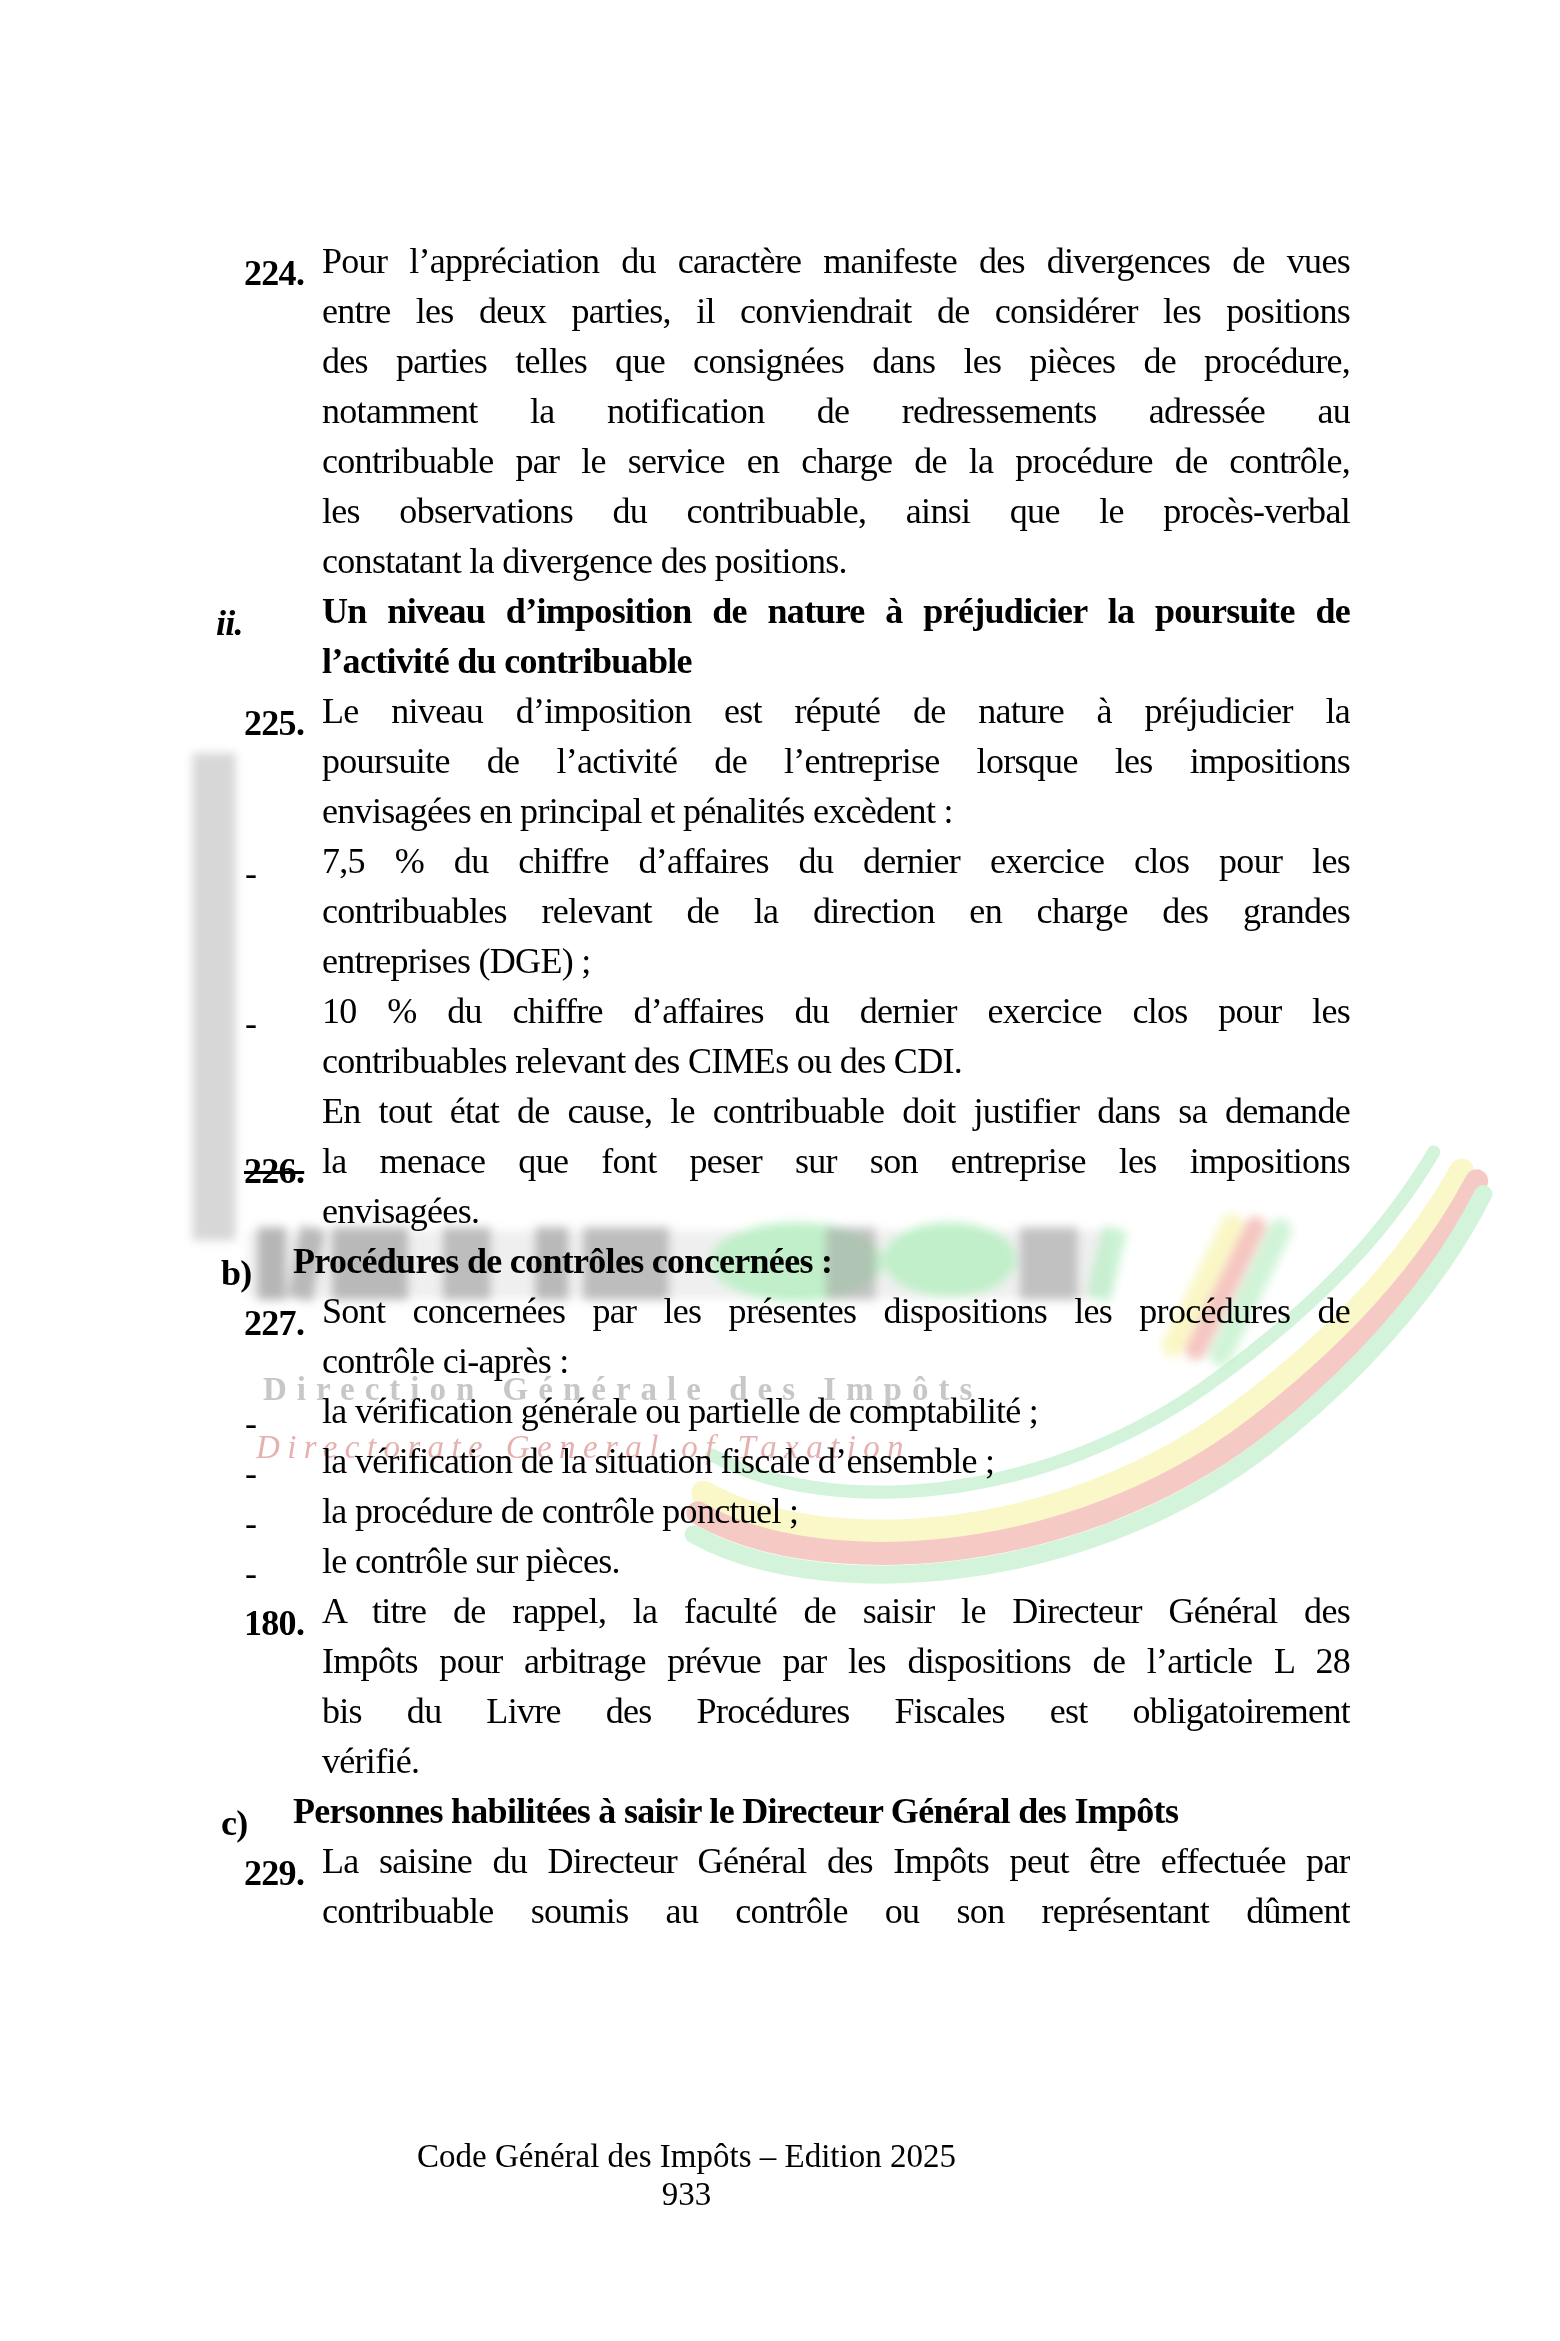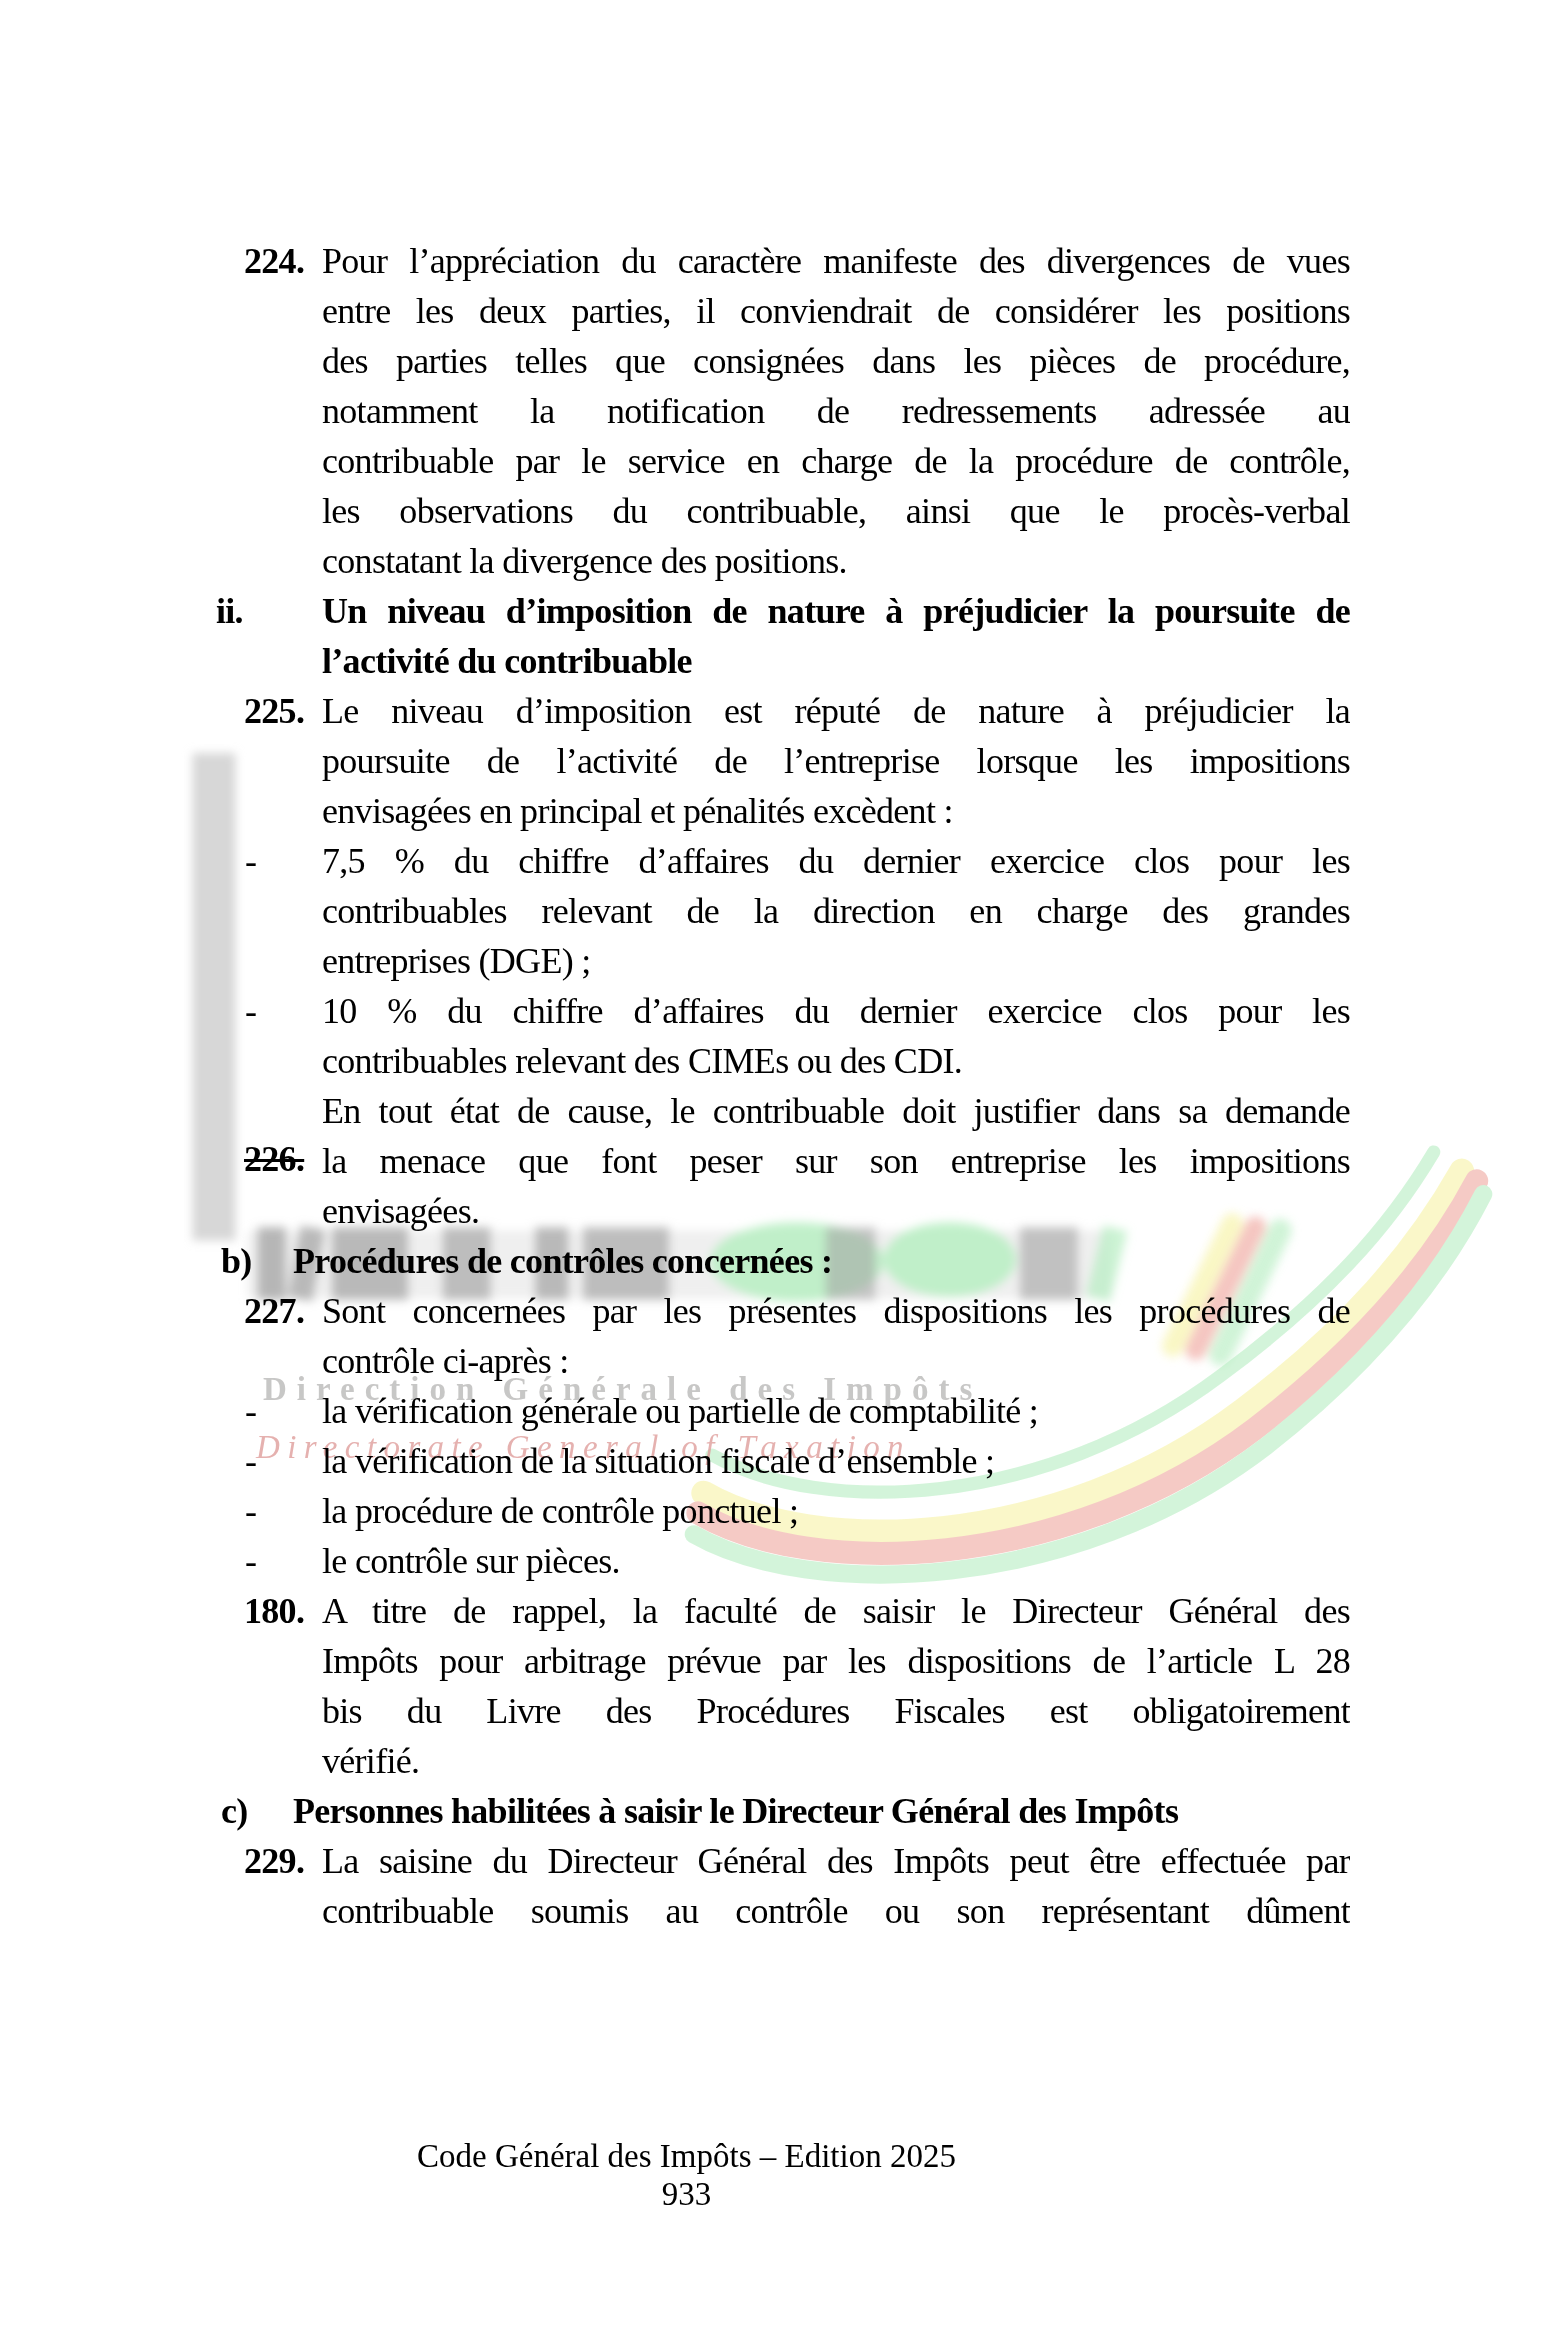--- a/index.html
+++ b/index.html
@@ -45,27 +45,27 @@
   .block{position:relative;}
   .line{
     height:50px;line-height:50px;
     overflow:hidden;
     text-align:justify;
     text-align-last:justify;
   }
   .line.last{text-align-last:left;}
   .heading .line{font-weight:bold;}
   .label{
-    position:absolute;top:0;
+    position:absolute;top:12px;
     height:50px;line-height:50px;
     font-weight:bold;
     white-space:nowrap;
   }
   .kind-number > .label{left:-78px;}
-  .kind-roman  > .label{left:-106px;}
+  .kind-roman  > .label{left:-106px;font-style:italic;}
   .kind-letter > .label{left:-72px;}
   .kind-dash   > .label{left:-77px;font-weight:normal;}
   .kind-letter{margin-left:-29px;width:1057px;}
   .label.strike{text-decoration:line-through;text-decoration-thickness:3.3px;margin-top:48px;}
   
   #footer{
     position:absolute;
     left:0;top:2137px;width:1373px;
     text-align:center;
     font-size:33px;line-height:38px;

